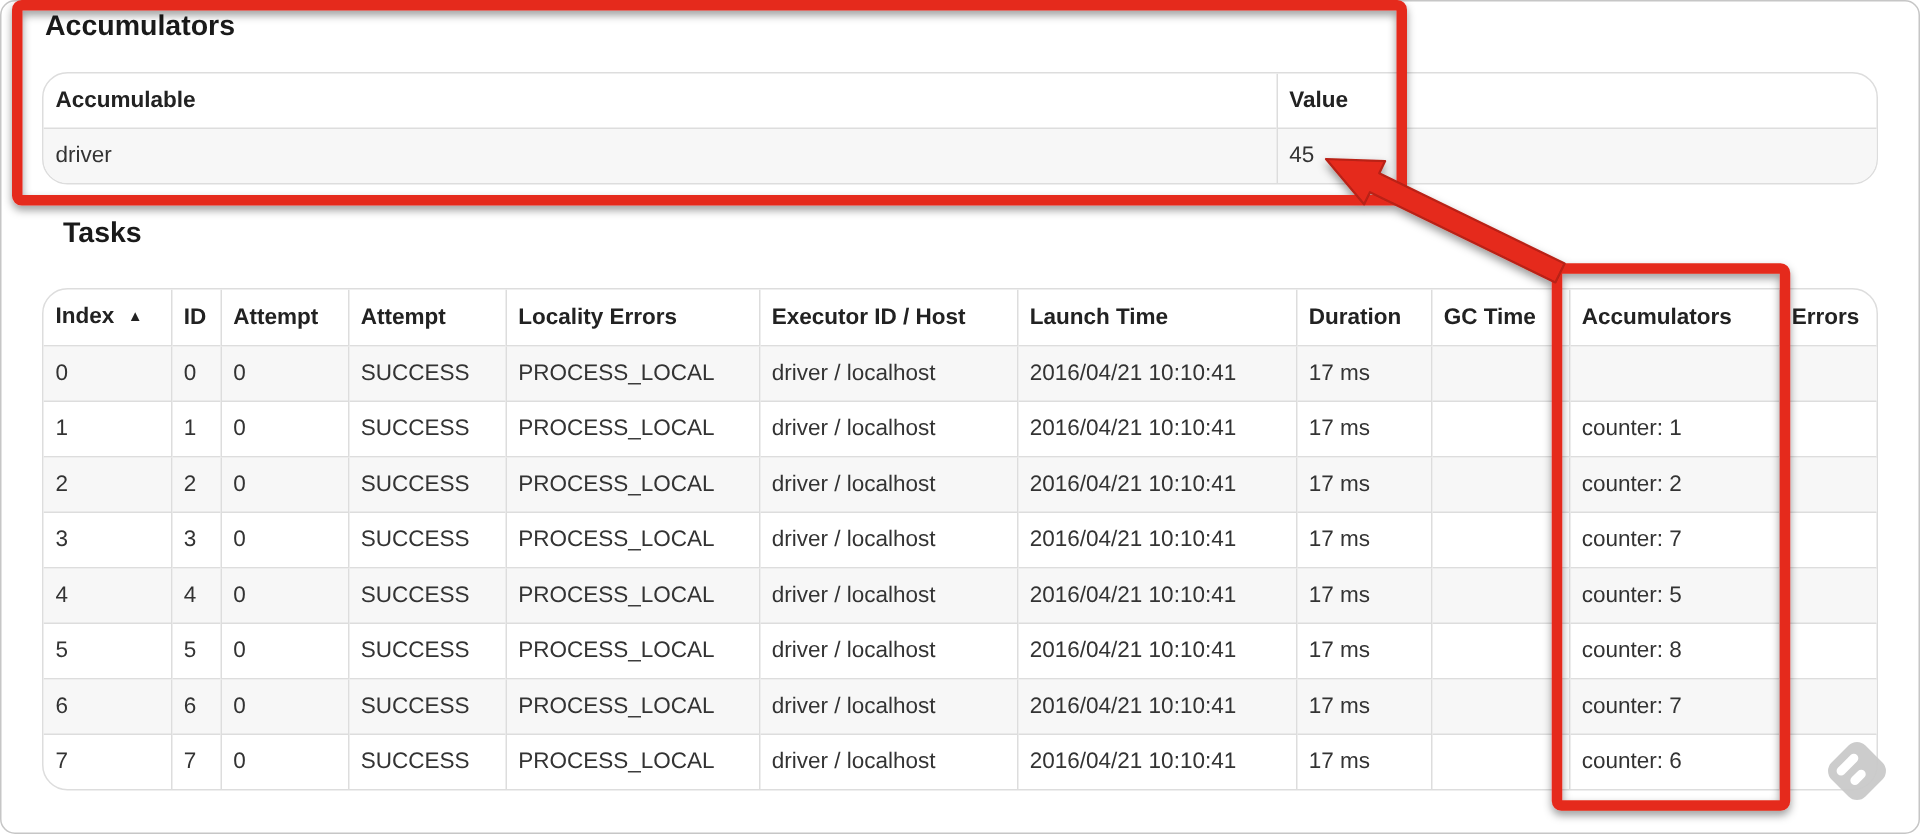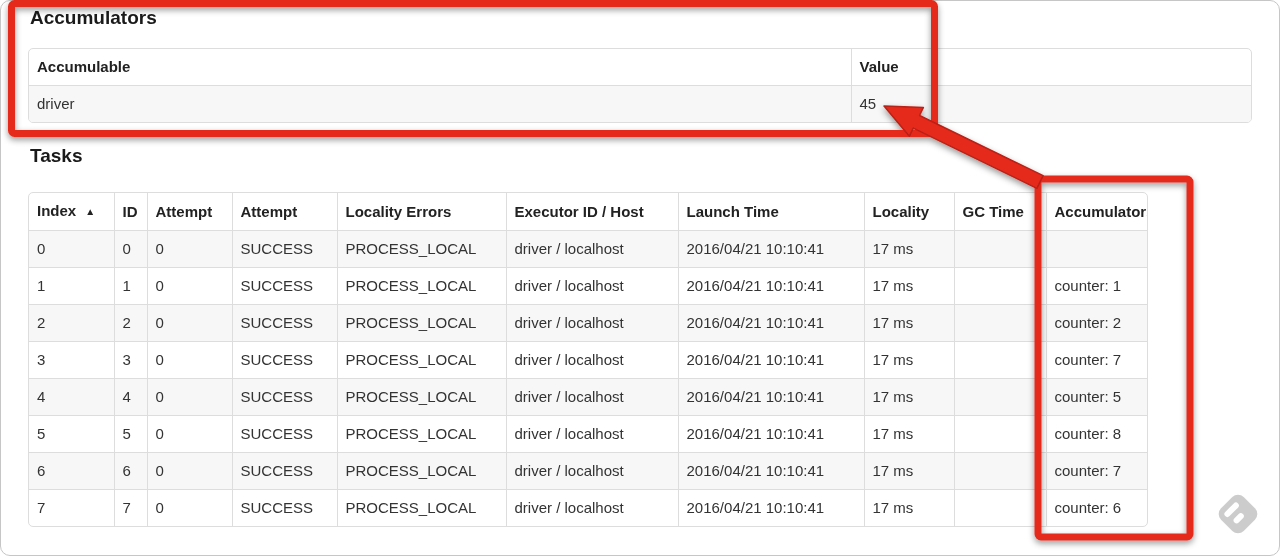--- a/index.html
+++ b/index.html
@@ -2,25 +2,25 @@
 <html><head>
 <meta charset="utf-8">
 <style>
   html,body{margin:0;padding:0;background:#fff;}
   body{width:1280px;height:556px;position:relative;overflow:hidden;
        font-family:"Liberation Sans","DejaVu Sans",sans-serif;color:#333;}
   .frame{position:absolute;left:0;top:0;width:1280px;height:556px;
          box-sizing:border-box;border:1px solid #c6c6c6;border-radius:10px;background:#fff;}
   .section-title{position:absolute;left:30px;font-size:19px;font-weight:bold;color:#1a1a1a;}
   #acc-title{top:7px;}
-  #tasks-title{top:145px;}
+  #tasks-title{top:145px;margin-left:12px;}
   .tbl-wrap{position:absolute;box-sizing:border-box;border:1px solid #ddd;
-            border-radius:5px;overflow:hidden;background:#fff;}
+            border-radius:17px;overflow:hidden;background:#fff;}
   #acc-table-wrap{left:28px;top:48px;width:1224px;}
-  #tasks-table-wrap{left:28px;top:192px;width:1120px;}
+  #tasks-table-wrap{left:28px;top:192px;width:1224px;}
   table{width:100%;border-collapse:collapse;table-layout:fixed;}
   th,td{padding:8px;font-size:15px;line-height:20px;text-align:left;
         border-left:1px solid #ddd;white-space:nowrap;overflow:hidden;
         font-weight:normal;}
   th{font-weight:bold;color:#222;}
   th:first-child,td:first-child{border-left:none;}
   tbody td{border-top:1px solid #ddd;}
   tbody tr:nth-child(odd){background:#f7f7f7;}
   .sort-icon{font-size:10px;margin-left:9px;color:#222;vertical-align:1px;}
   .overlay{position:absolute;left:0;top:0;pointer-events:none;z-index:20;}
@@ -72,21 +72,21 @@
     </colgroup>
     <thead>
       <tr>
         <th><span>Index</span><span class="sort-icon">▲</span></th>
         <th>ID</th>
         <th>Attempt</th>
         <th>Attempt</th>
         <th>Locality Errors</th>
         <th>Executor ID / Host</th>
         <th>Launch Time</th>
-        <th>Locality</th>
+        <th>Duration</th>
         <th>GC Time</th>
         <th>Accumulators</th>
         <th>Errors</th>
       </tr>
     </thead>
     <tbody>
       <tr>
         <td>0</td>
         <td>0</td>
         <td>0</td>

